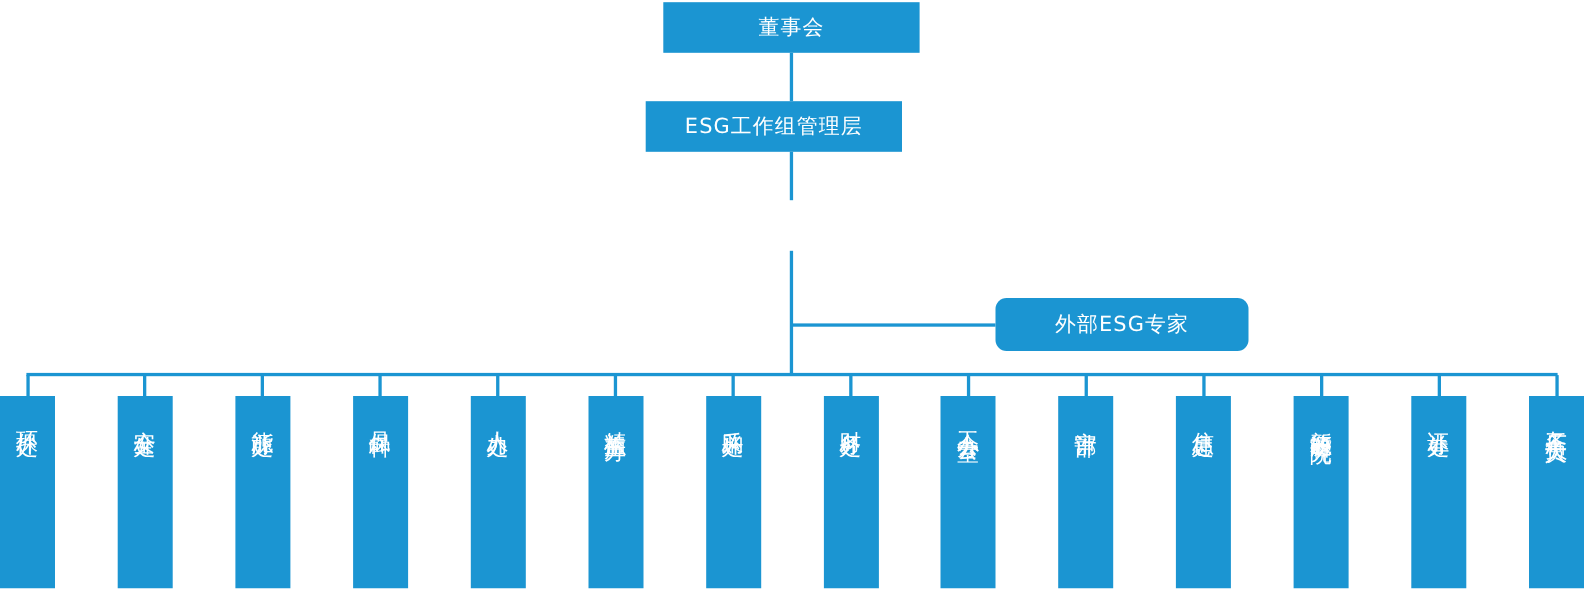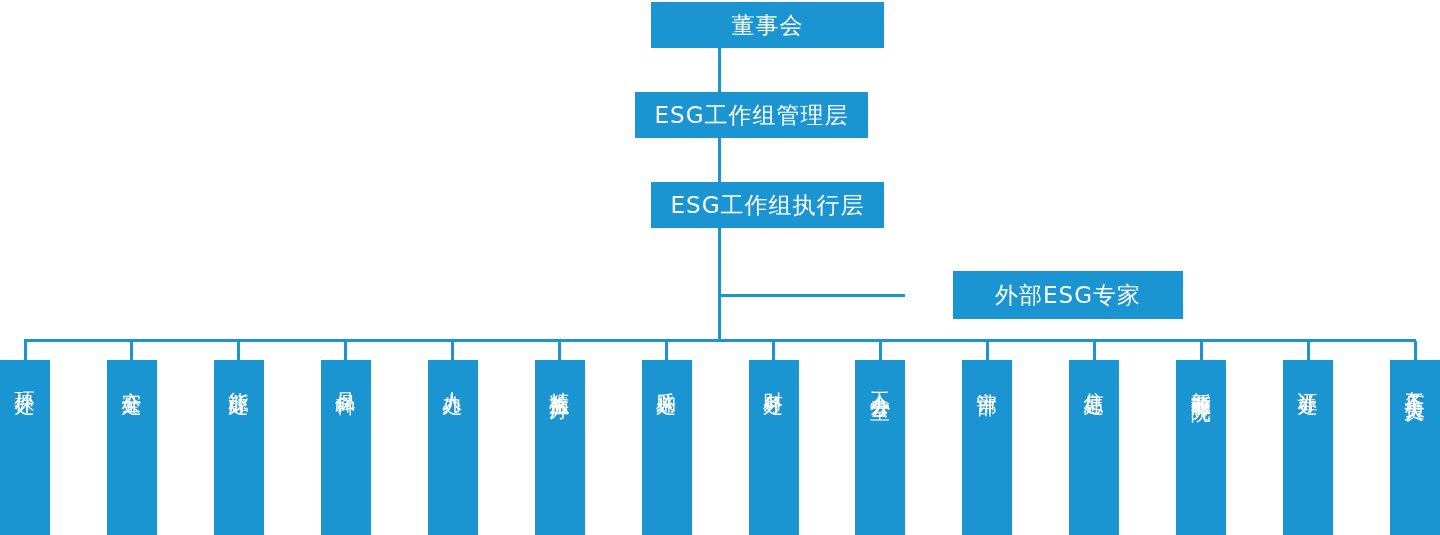--- a/index.html
+++ b/index.html
@@ -15,23 +15,22 @@
     background: #ffffff;
     overflow: hidden;
   }
   .node {
     position: absolute;
     background: var(--primary);
     color: var(--node-text);
     display: flex;
     align-items: center;
     justify-content: center;
-    font-size: 23px;
+    font-size: 19px;
     letter-spacing: 1px;
-    margin-left: 48px;
   }
   .line {
     position: absolute;
     background: var(--primary);
   }
   .dept {
     position: absolute;
     top: 360px;
     width: 50px;
     height: 175px;
@@ -52,23 +51,22 @@
 </style>
 </head>
 <body>
 
 <div class="canvas">
 
   <div class="node" style="left:603px; top:2px; width:233px; height:46px;">董事会</div>
 
   <div class="node" style="left:587px; top:92px; width:233px; height:46px;">ESG工作组管理层</div>
 
-  <div class="node" style="left:603px; top:182px; width:233px; height:46px;">ESG工作组执行层</div>
 
-  <div class="node" style="left:905px; top:271px; width:230px; height:48px;">外部ESG专家</div>
+  <div class="node" style="left:905px; top:271px; width:230px; height:48px;border-radius:10px;">外部ESG专家</div>
 
   <div class="line" style="left:718px; top:48px;  width:3px; height:44px;"></div>
   <div class="line" style="left:718px; top:138px; width:3px; height:44px;"></div>
   <div class="line" style="left:718px; top:228px; width:3px; height:113px;"></div>
 
   <div class="line" style="left:719px; top:294px; width:186px; height:3px;"></div>
 
   <div class="line" style="left:24px; top:339px; width:1392px; height:3px;"></div>
 
   <div class="line" style="left:23.5px;  top:341px; width:3px; height:20px;"></div>

